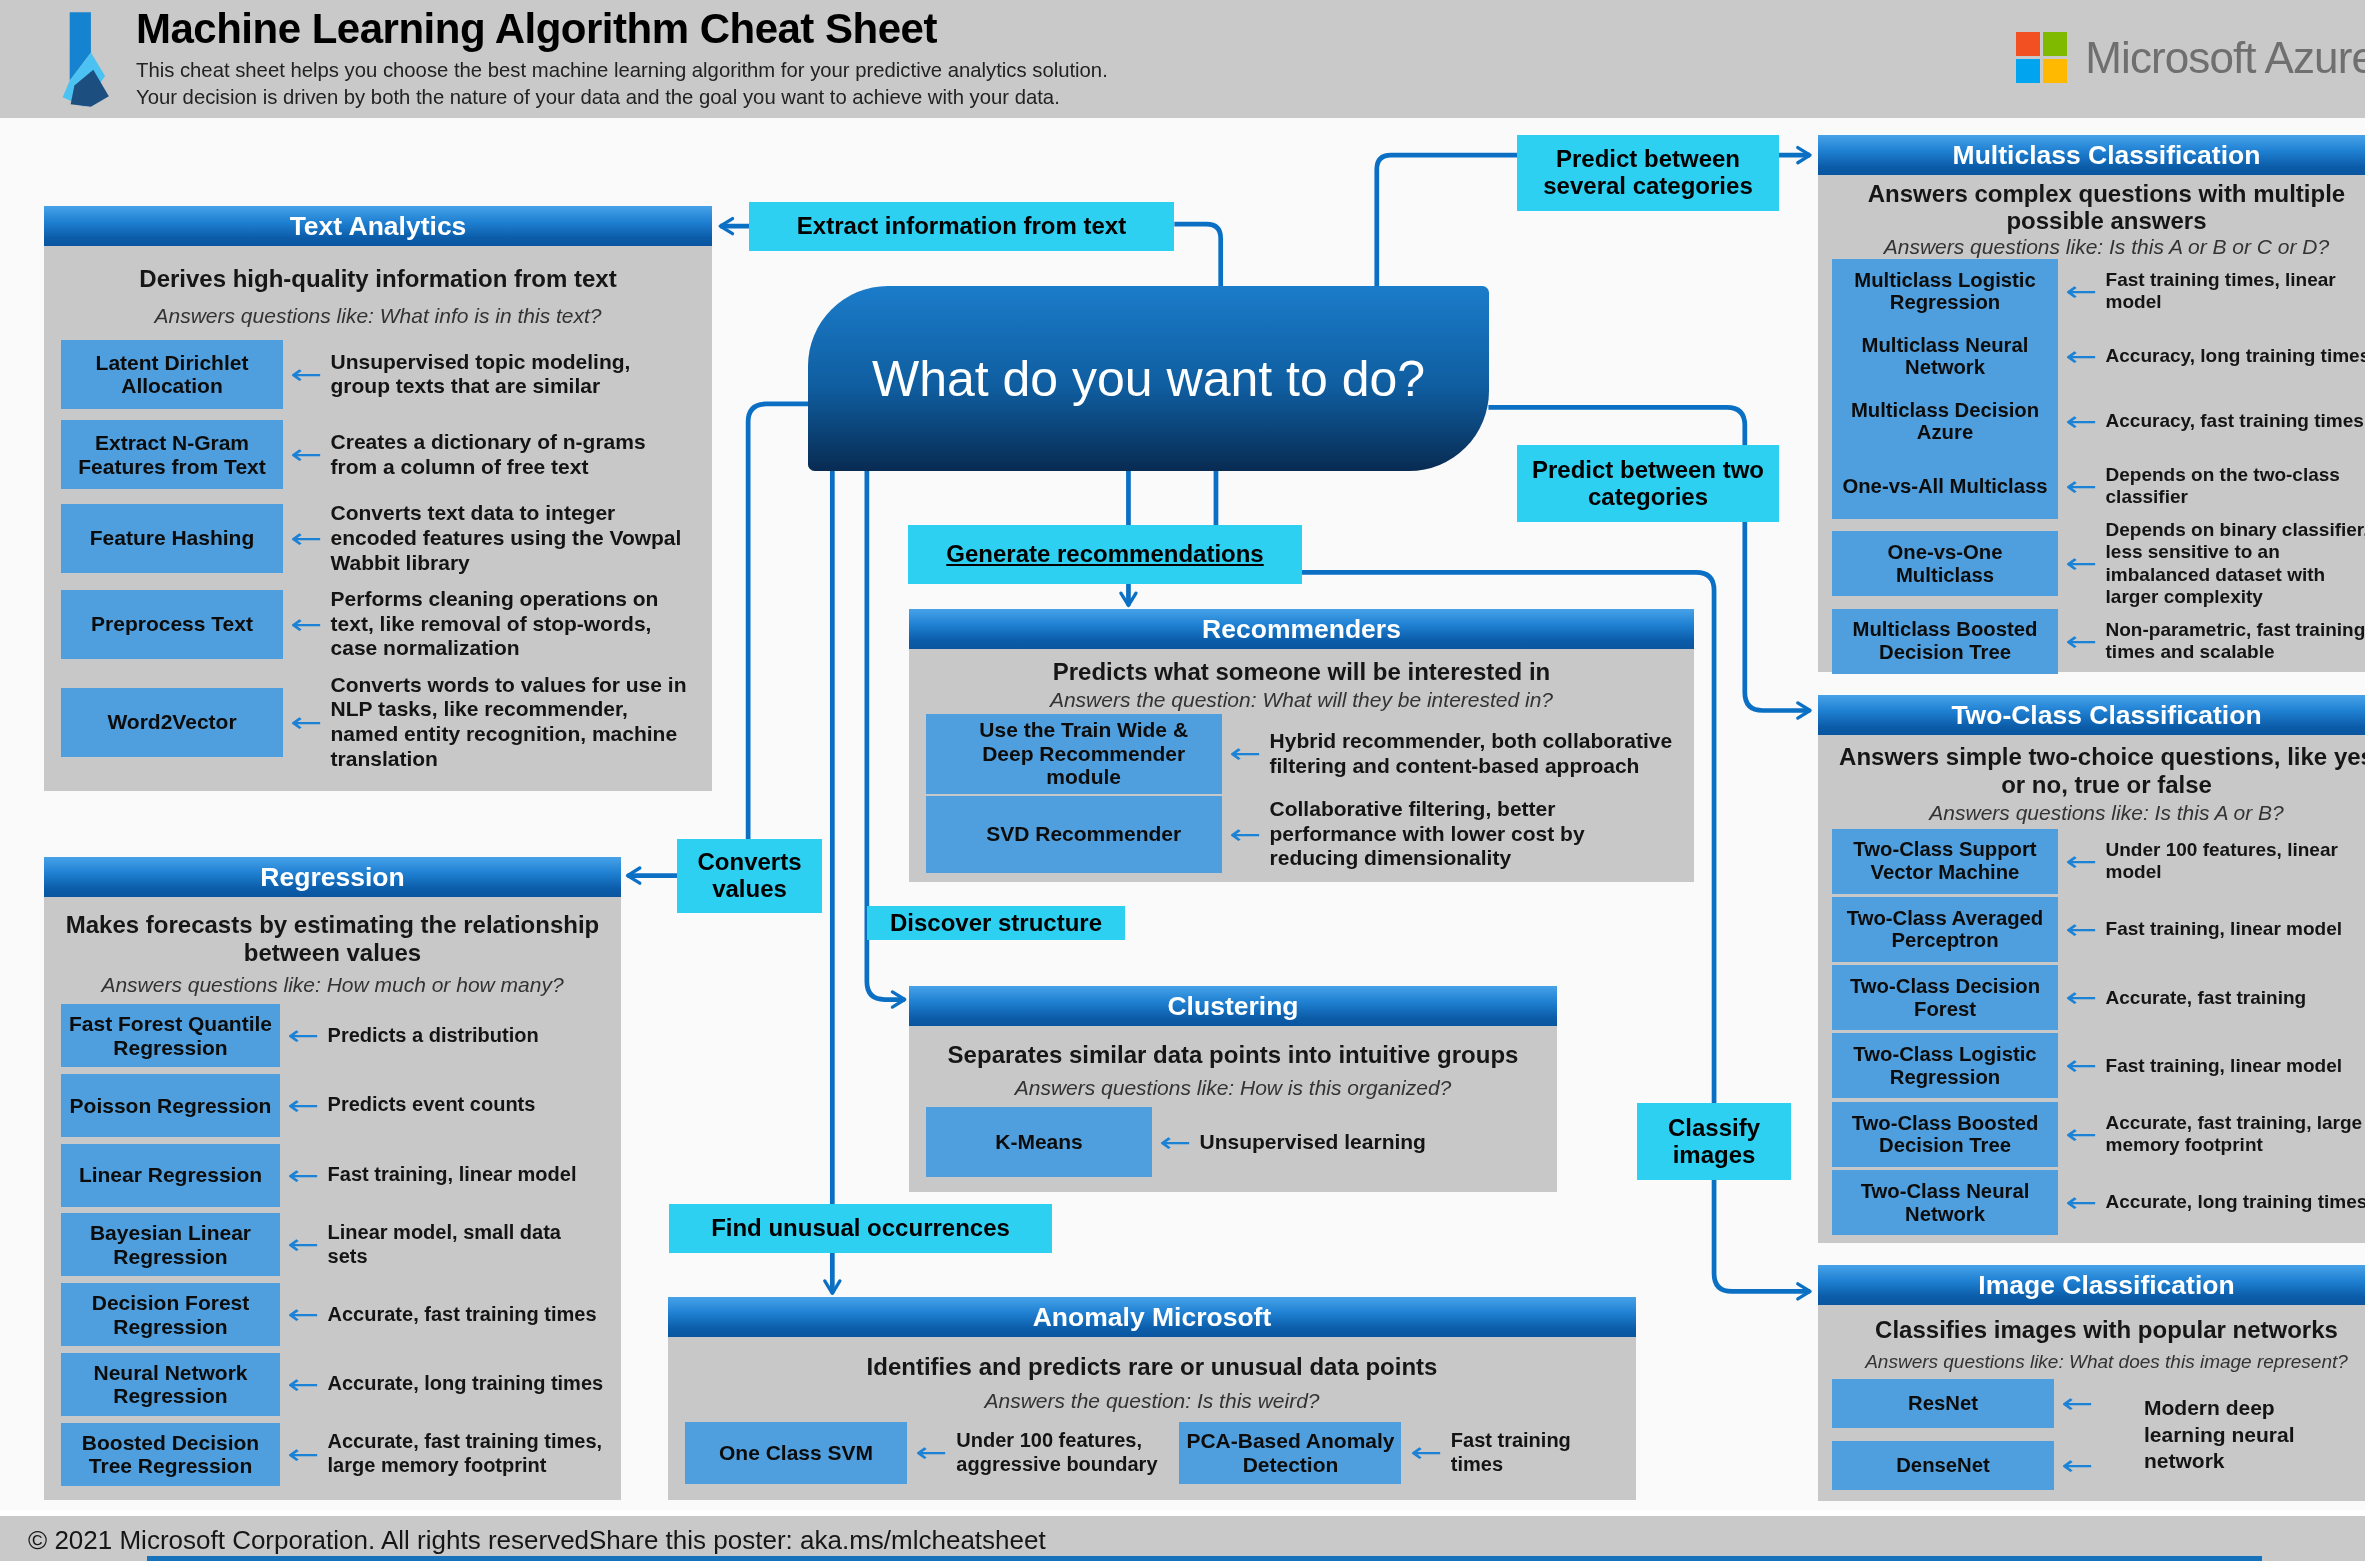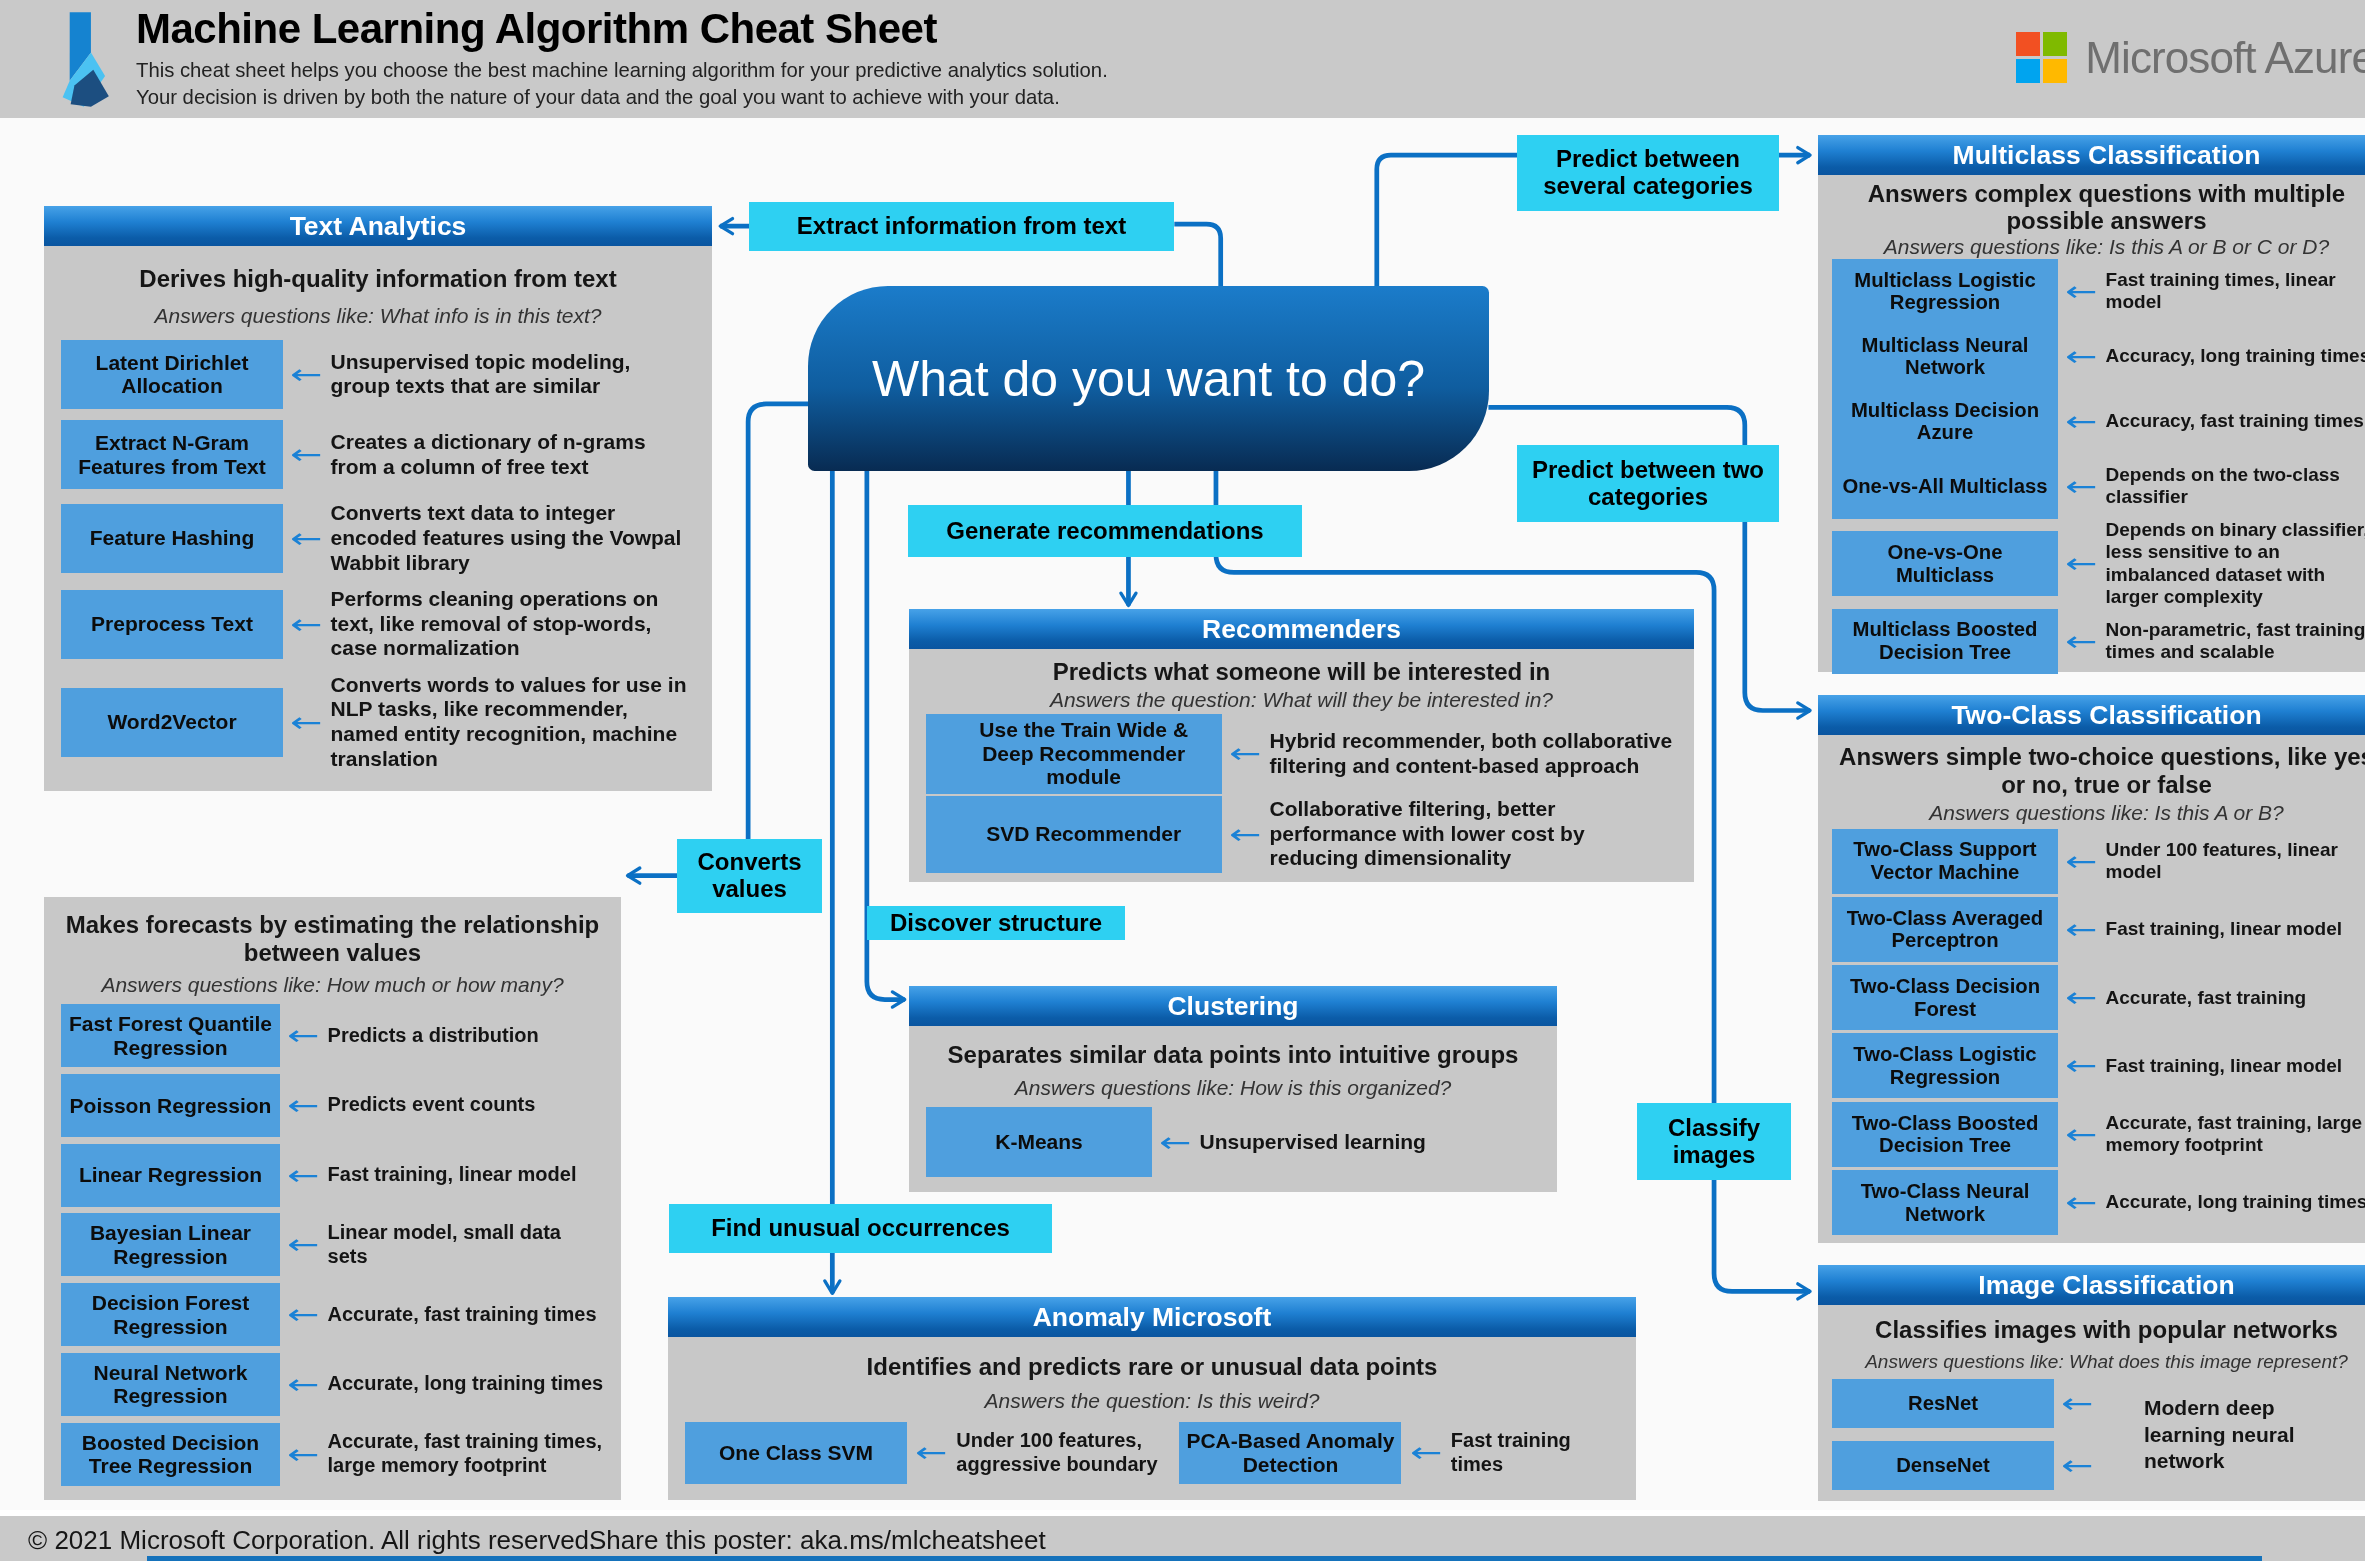--- a/index.html
+++ b/index.html
@@ -119,21 +119,21 @@
     </g>
   </svg>
 
   <div class="center-box">
     <span>What do you want to do?</span>
   </div>
 
   <div class="qbox" style="left:749px;top:202px;width:425px;height:49px;">Extract information from text</div>
   <div class="qbox" style="left:1517px;top:135px;width:262px;height:76px;">Predict between several categories</div>
   <div class="qbox" style="left:1517px;top:445px;width:262px;height:77px;">Predict between two categories</div>
-  <div class="qbox" style="left:908px;top:505px;width:394px;height:52px;">Generate recommendations</div>
+  <div class="qbox" style="left:908px;top:525px;width:394px;height:59px;text-decoration:underline;">Generate recommendations</div>
   <div class="qbox" style="left:867px;top:906px;width:258px;height:34px;">Discover structure</div>
   <div class="qbox" style="left:677px;top:839px;width:145px;height:74px;">Converts values</div>
   <div class="qbox" style="left:669px;top:1204px;width:383px;height:49px;">Find unusual occurrences</div>
   <div class="qbox" style="left:1637px;top:1103px;width:154px;height:77px;">Classify images</div>
 
   <section class="panel textAnalytics" style="left:44px;top:206px;width:668px;height:585px;">
     <div class="panel-header">
         <span>Text Analytics</span>
       </div>
     <div class="panel-body">
@@ -157,20 +157,23 @@
             <div class="algo-desc">Performs cleaning operations on text, like removal of stop-words, case normalization</div>
           </div><div class="algo-row">
             <div class="algo-box">Word2Vector</div>
             <span class="item-arrow">←</span>
             <div class="algo-desc">Converts words to values for use in NLP tasks, like recommender, named entity recognition, machine translation</div>
           </div></div>
     </div>
   </section>
 
   <section class="panel regression" style="left:44px;top:857px;width:577px;height:643px;">
+    <div class="panel-header">
+        <span>Regression</span>
+      </div>
     <div class="panel-body">
       <div class="panel-desc">Makes forecasts by estimating the relationship between values</div>
       <div class="panel-question">Answers questions like: How much or how many?</div>
       <div class="items"><div class="algo-row">
             <div class="algo-box">Fast Forest Quantile Regression</div>
             <span class="item-arrow">←</span>
             <div class="algo-desc">Predicts a distribution</div>
           </div><div class="algo-row">
             <div class="algo-box">Poisson Regression</div>
             <span class="item-arrow">←</span>

